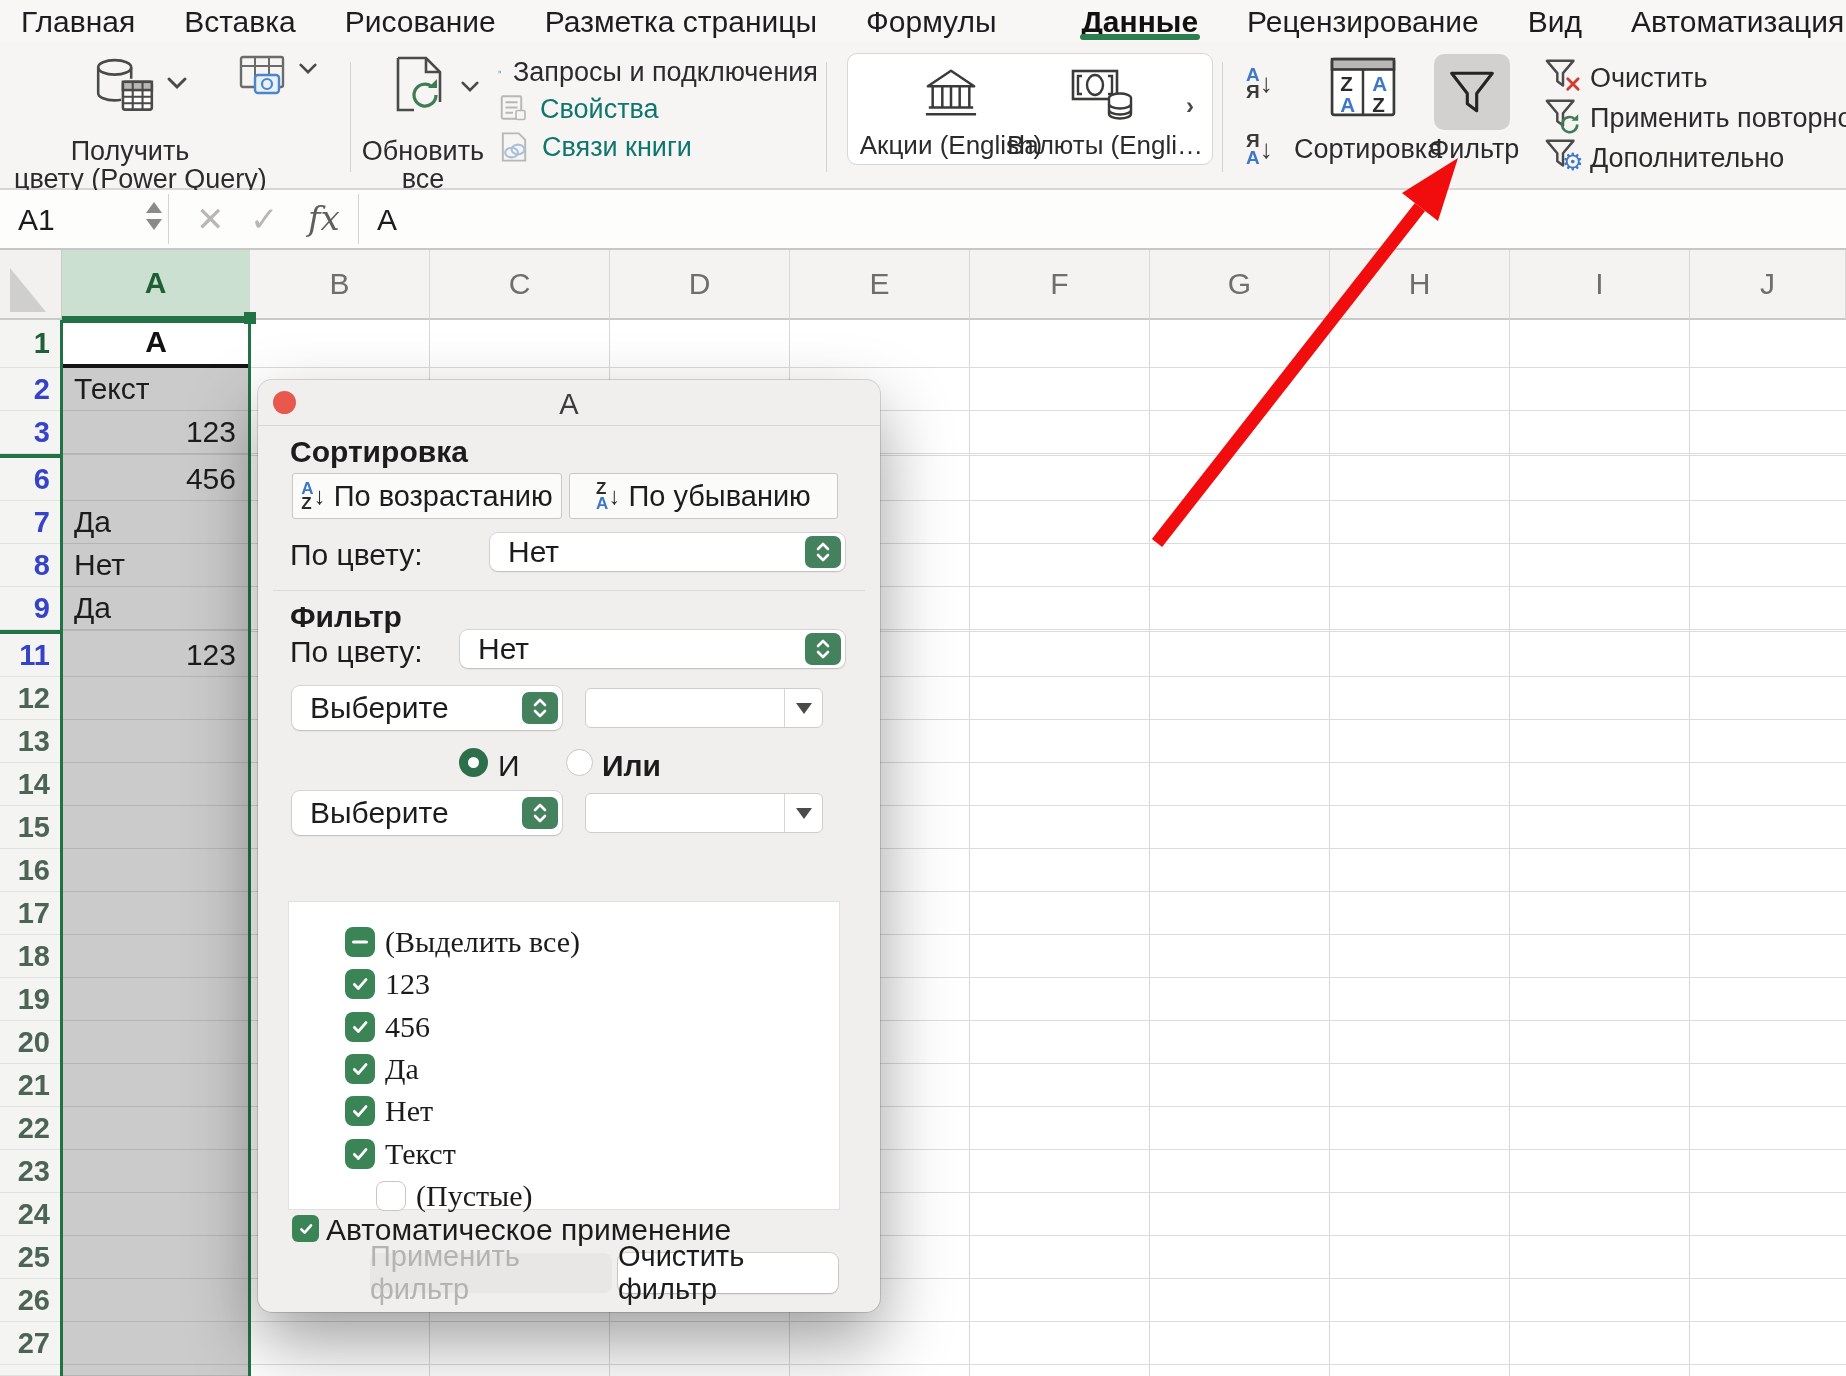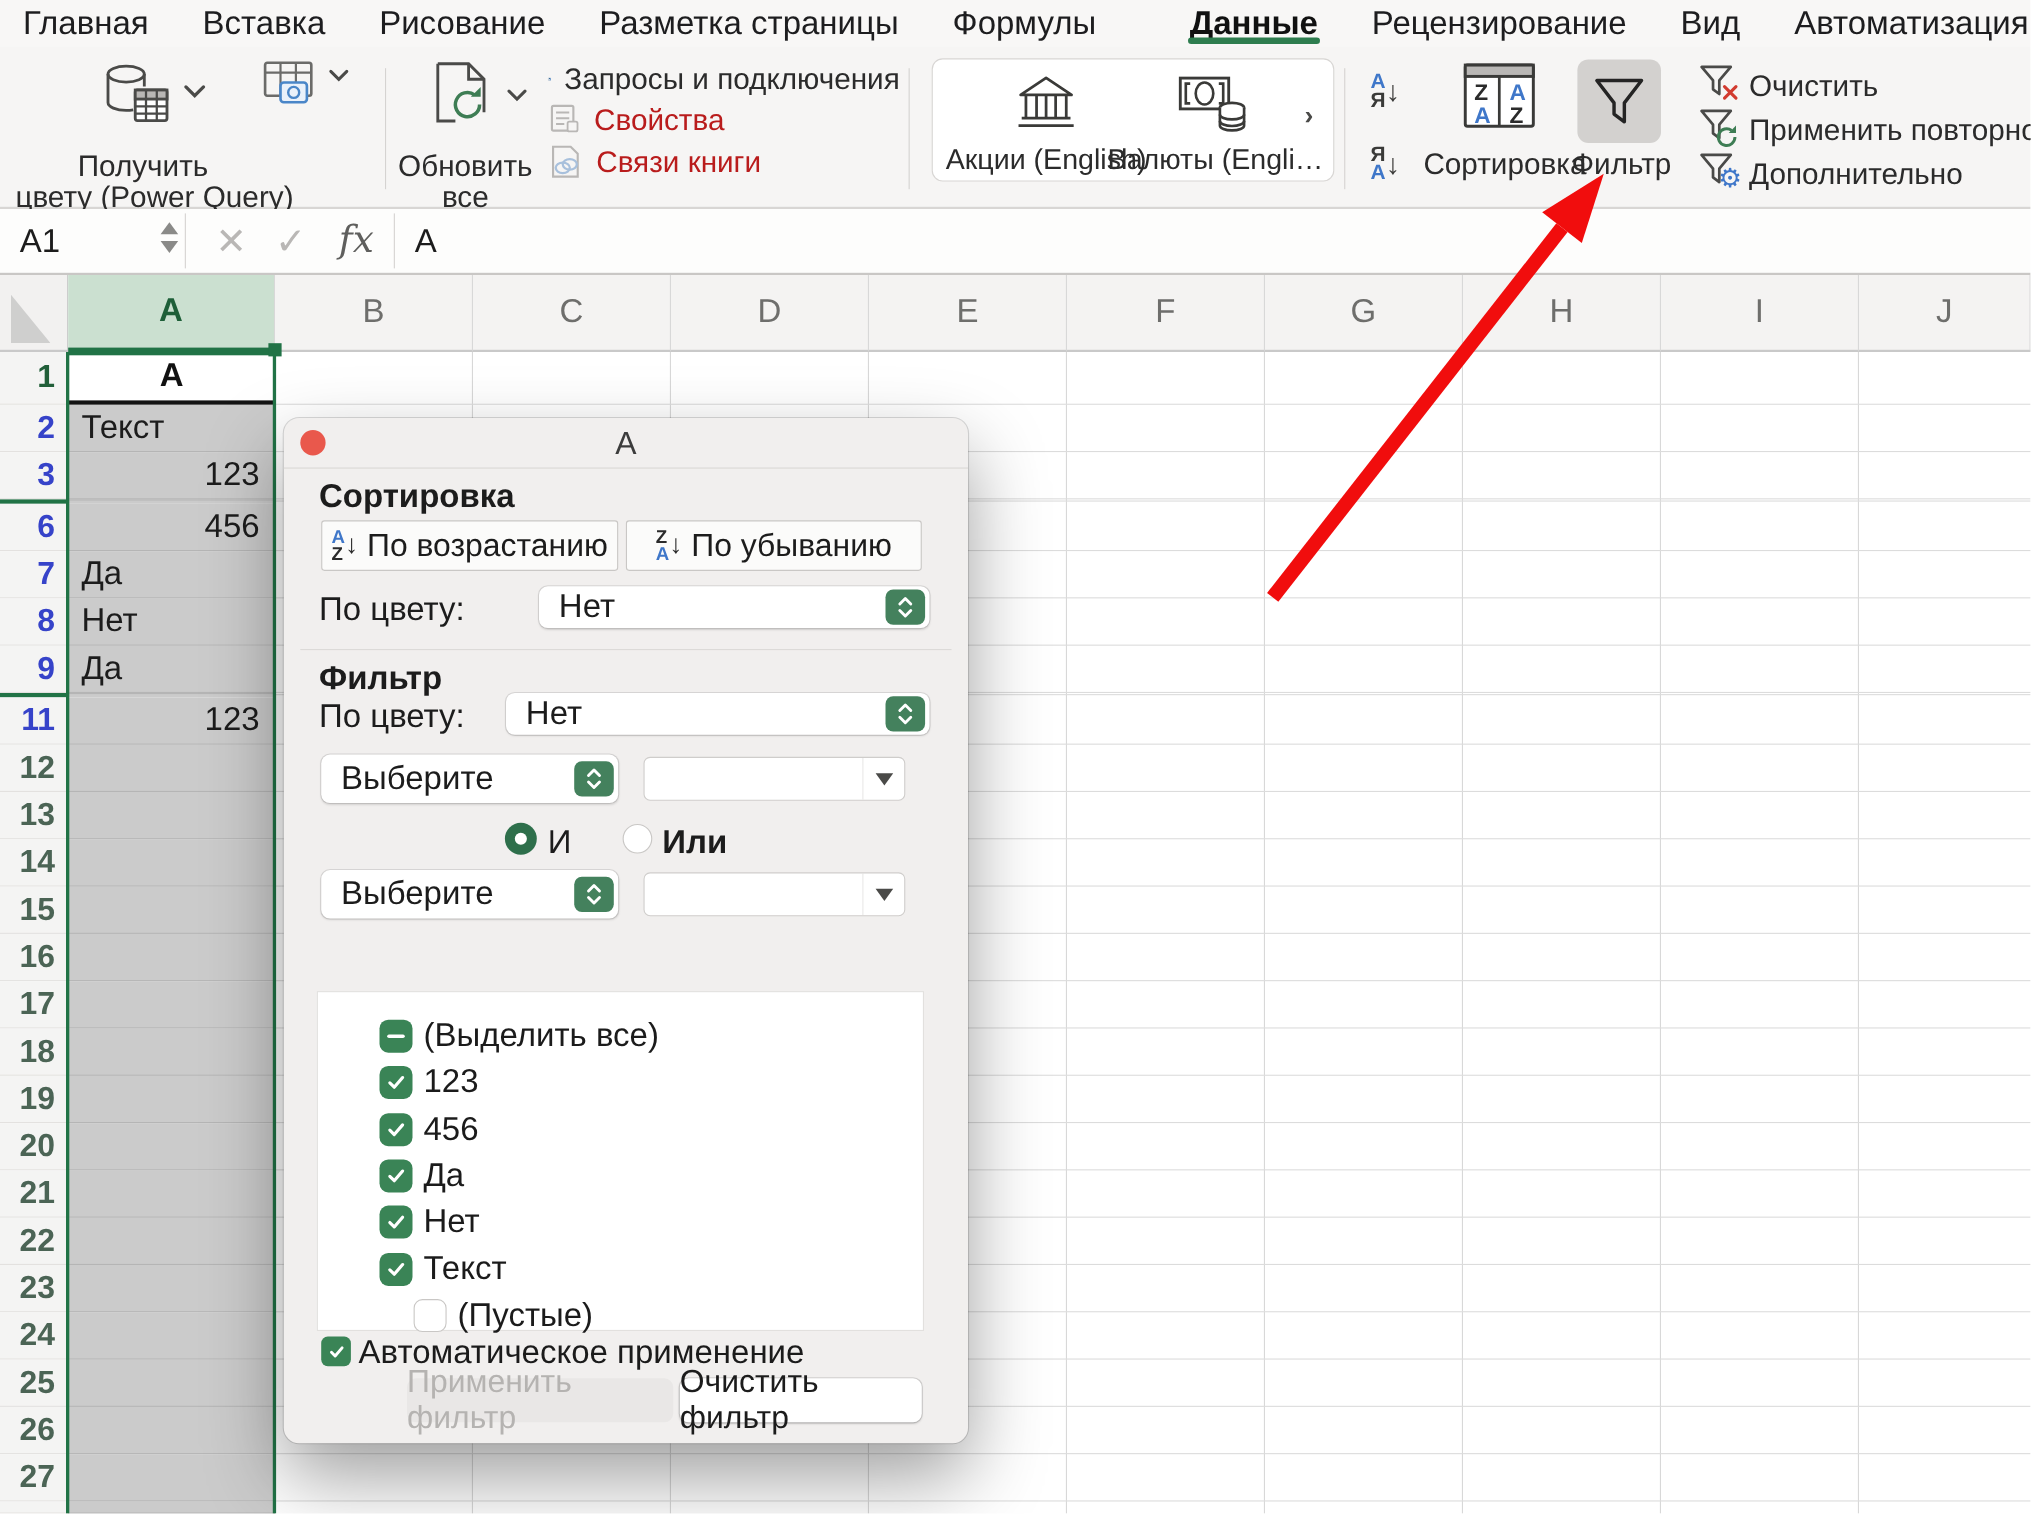--- a/index.html
+++ b/index.html
@@ -13,21 +13,21 @@
             display:flex; align-items:flex-start; padding-left:21px; gap:49px; }
   .tab { font-size:30px; color:#1d1d1f; padding-top:5px; height:42px; position:relative; white-space:nowrap; cursor:default; }
   .tab.active { font-weight:700; color:#111;margin-left:36px; }
   .tab.active::after { content:""; position:absolute; left:-2px; right:-2px; bottom:2px; height:6px;
                        background:#2e7d4f; border-radius:4px; }
 
   
   .ribbon { position:absolute; left:0; top:42px; width:1846px; height:148px; background:#f6f5f4;
             border-bottom:2px solid #d8d6d4; }
   .rlbl { font-size:27px; color:#2b2b2b; white-space:nowrap; }
-  .rlbl.dis { color:#b91c1c; }
+  .rlbl.dis { color:#0f766e; }
   .rlbl.ctr { text-align:center; }
   .vsep { position:absolute; width:1px; background:#d5d3d1; }
   .chev { font-size:24px; color:#4a4a48; }
   .stocksbox { position:absolute; left:847px; top:11px; width:366px; height:112px; background:#fff;
                border:1px solid #d8d6d4; border-radius:10px; }
   .qs { display:inline-flex; flex-direction:column; line-height:17px; font-weight:700; font-size:19px; }
   .qs .blue { color:#3f77c9; } .qs .dark { color:#3a3a38; }
   .qarrow { font-size:26px; color:#3a3a38; line-height:34px; }
   .filterbox { position:absolute; left:1434px; top:12px; width:76px; height:76px; background:#d3d1cf; border-radius:10px;
                display:flex; align-items:center; justify-content:center; }
@@ -107,21 +107,21 @@
   .radio.on::after { content:""; position:absolute; left:9px; top:9px; width:11px; height:11px; border-radius:50%; background:#fff; }
   .radio.off { width:27px; height:27px; background:#fff; border:1.5px solid #c9c7c5; }
   .search { position:absolute; left:30px; top:468px; width:552px; height:42px; background:#fff;
             border:3px solid #2e6f4b; border-radius:10px; box-shadow:0 0 0 4px #a9c4b3; }
   .search input { position:absolute; left:58px; top:0; width:480px; height:36px; border:none; outline:none;
                   font-size:30px; color:#1c1c1c; font-family:"Liberation Sans",sans-serif; background:transparent; }
   .search input::placeholder { color:#9a9a98; }
   .s-ico { position:absolute; left:14px; top:5px; }
   .s-caret { position:absolute; left:52px; top:5px; width:2px; height:26px; background:#3c5748; }
   .plist { position:absolute; left:30px; top:521px; width:552px; height:309px; background:#fff; border:1px solid #e2e0de; }
-  .fi { position:absolute; height:32px; display:flex; align-items:center; }
+  .fi { position:absolute; height:32px; display:flex; align-items:center;font-family:Liberation Serif, serif; }
   .fi .lbl { position:absolute; left:96px; font-size:30px; color:#1b1b1b; white-space:nowrap; }
   .cb { position:absolute; width:30px; height:30px; border-radius:8px; display:flex; align-items:center; justify-content:center; }
   .cb.on, .cb.mix { background:#3a8456; }
   .cb.off { background:#fff; border:1.5px solid #c9c7c5; }
   .pbtn { position:absolute; top:873px; height:40px; border-radius:8px; font-size:29px;
           display:flex; align-items:center; justify-content:center; }
   .pbtn.dis { background:#e9e7e6; color:#b5b3b1; }
   .pbtn.en  { background:#fff; color:#1c1c1c; box-shadow:0 0 0 1px rgba(0,0,0,.12), 0 1px 2px rgba(0,0,0,.15); }
   .auto-lb { position:absolute; left:68px; top:833px; font-size:30px; color:#1b1b1b; }
   .acb { position:absolute; left:34px; top:835px; width:27px; height:27px; border-radius:6px; background:#3a8456;

